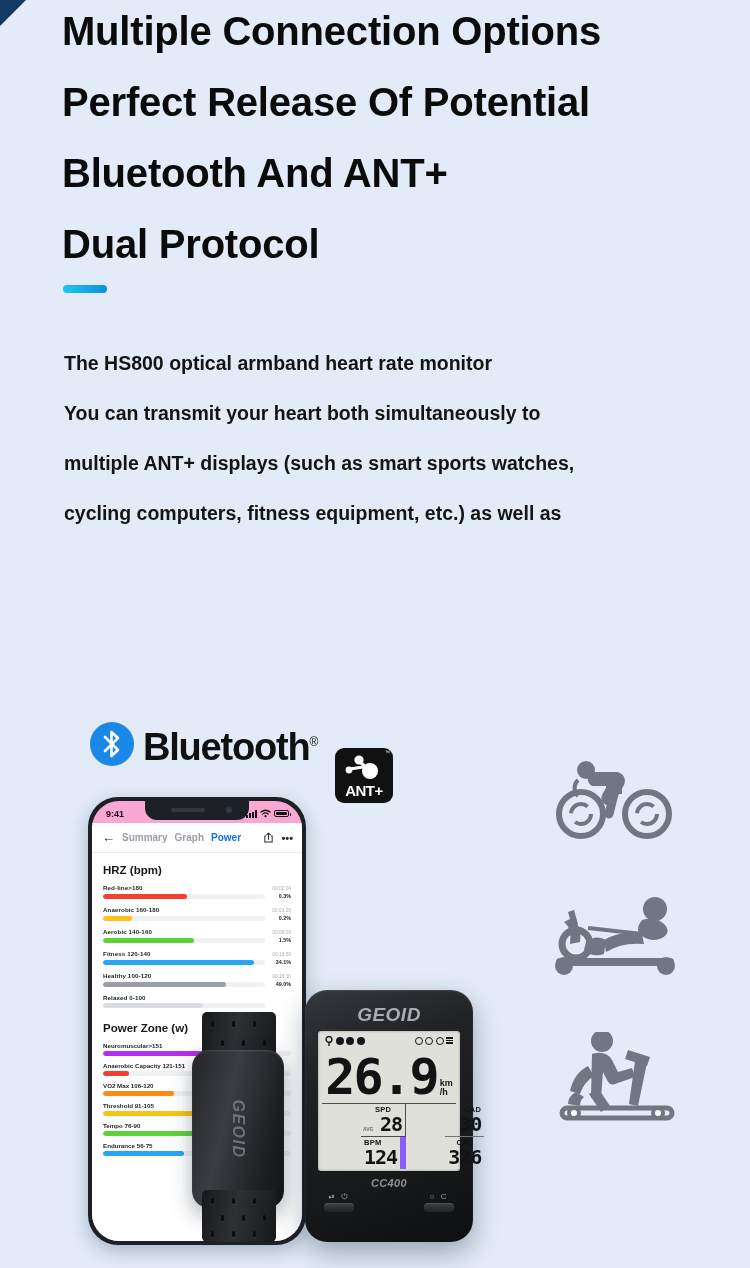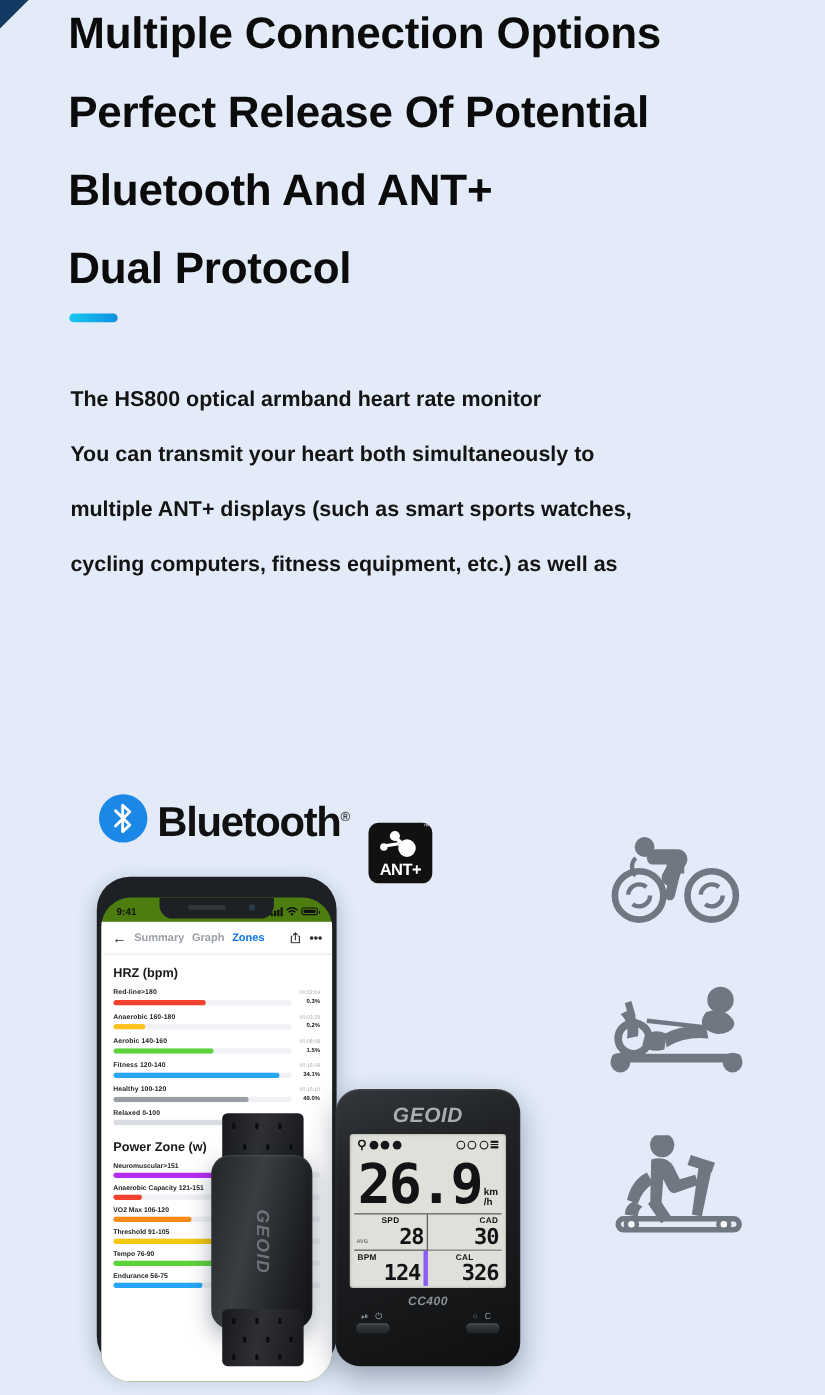--- a/index.html
+++ b/index.html
@@ -90,24 +90,23 @@
     position:absolute; left:88px; top:797px;
     width:218px; height:448px;
     border-radius:30px;
     background:#1d2024;
     box-shadow:0 6px 18px rgba(20,40,70,.28);
     padding:4px;
   }
   .phone-inner {
     width:100%; height:100%;
     border-radius:27px;
-    background:#4d7c0f;
+    background:#f9a8d4;
     overflow:hidden;
     position:relative;
-    margin-top:15px;
   }
   .notch {
     position:absolute; left:50%; transform:translateX(-50%);
     top:0; width:104px; height:19px;
     background:#1d2024;
     border-bottom-left-radius:12px; border-bottom-right-radius:12px;
     z-index:6;
   }
   .notch .speaker {
     position:absolute; left:26px; top:7px;
@@ -252,22 +251,22 @@
   }
   .lcd-unit {
     font-size:9px; font-weight:700; color:#111315; line-height:9px;
     margin-left:2px; margin-bottom:6px; text-align:left;
   }
   .lcd-grid {
     border-top:1px solid #4a4c4e;
     height:66px;
     display:grid; grid-template-columns:1fr 1fr; grid-template-rows:1fr 1fr;
   }
-  .lcd-cell { position:relative; padding:1px 3px; }
-  .lcd-cell.bl { border-right:4px solid #8b5cf6; }
+  .lcd-cell { position:relative; padding:1px 3px;margin-left:39px; }
+  .lcd-cell.bl { border-right:6px solid #8b5cf6; }
   .lcd-cell.tl { border-right:1px solid #4a4c4e; border-bottom:1px solid #4a4c4e; }
   .lcd-cell.tr { border-bottom:1px solid #737373; }
   .cell-lab {
     font-size:7.5px; font-weight:700; color:#111315; letter-spacing:.3px;
   }
   .cell-lab.right { text-align:right; }
   .cell-lab.center { text-align:center; }
   .cell-val {
     font-family:"DejaVu Sans Mono", monospace;
     font-size:20px; font-weight:700; color:#111315;
@@ -361,21 +360,21 @@
           <circle cx="5.5" cy="7.2" r="1.1" fill="#111"></circle>
         </svg>
         <span class="batt"></span>
       </span>
     </div>
 
     <div class="navbar">
       <span class="back">←</span>
       <span>Summary</span>
       <span>Graph</span>
-      <span class="tab-active">Zones</span>
+      <span class="tab-active">Power</span>
       <span class="spacer"></span>
       <svg width="11" height="11" viewBox="0 0 12 12">
         <path d="M3 4.5 H2 V11 H10 V4.5 H9" fill="none" stroke="#2c2c2e" stroke-width="1.1"></path>
         <path d="M6 8 V1.2 M6 1.2 L4 3.2 M6 1.2 L8 3.2" fill="none" stroke="#2c2c2e" stroke-width="1.1" stroke-linecap="round"></path>
       </svg>
       <span class="dots">•••</span>
     </div>
 
     <div class="screen-body">
       <div class="sect-title">HRZ (bpm)</div>

